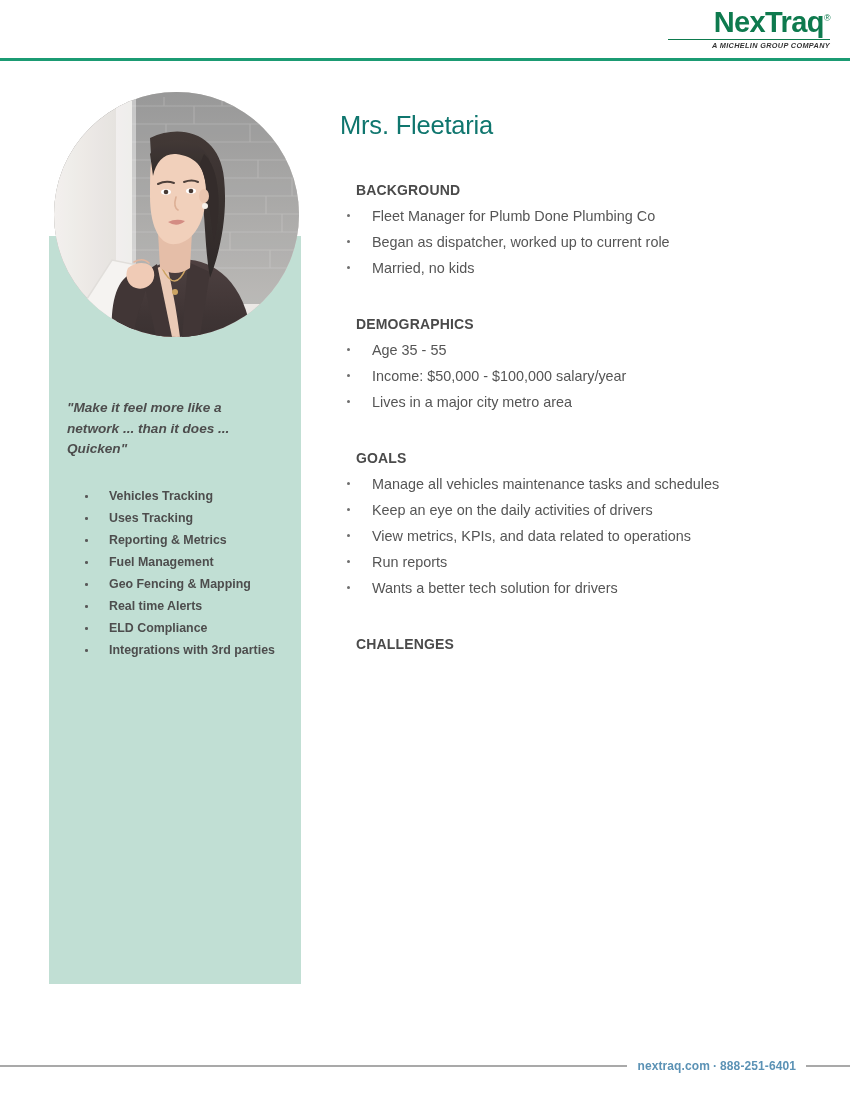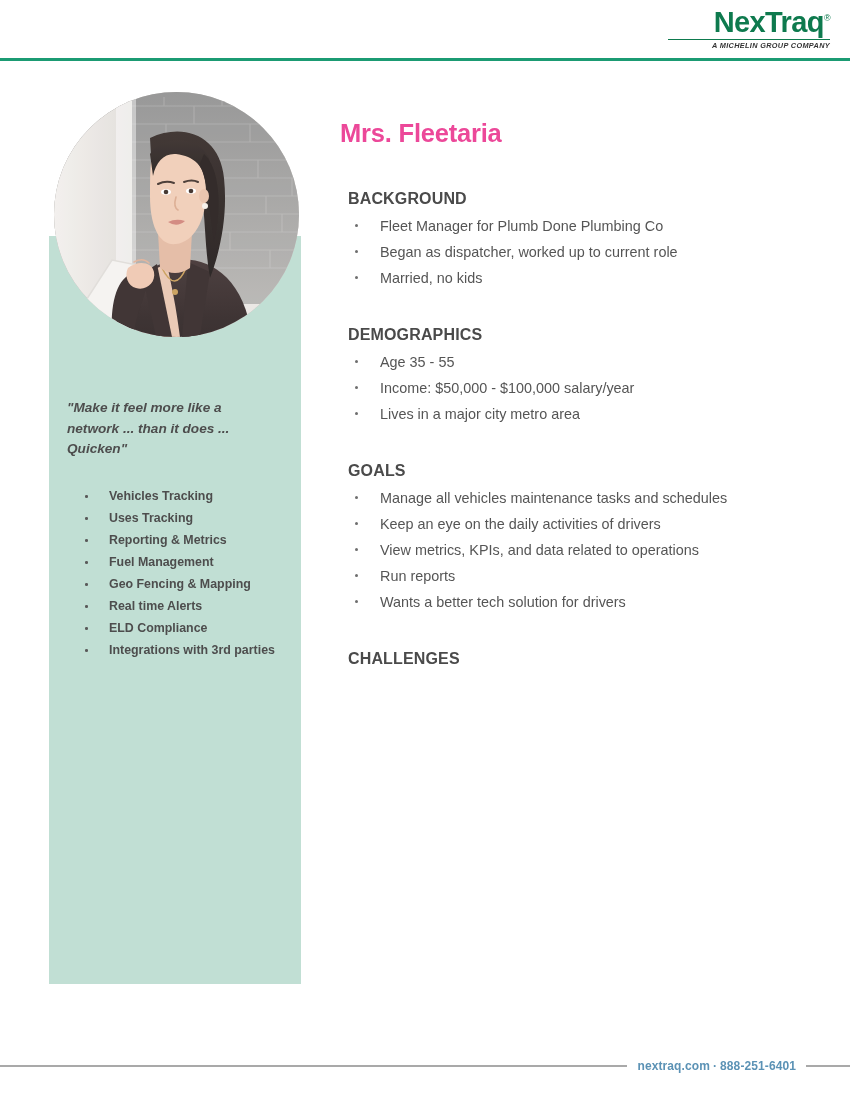--- a/index.html
+++ b/index.html
@@ -141,38 +141,38 @@
 
   
   #main {
     position: absolute;
     left: 340px;
     top: 105px;
     width: 480px;
   }
   #persona-title {
     font-size: 25.5px;
-    font-weight: bold;
-    color: #ec4899;
+    font-weight: normal;
+    color: #0f766e;
     letter-spacing: -0.2px;
     line-height: 1;
-    margin: 16px 0 44px 0;
+    margin: 8px 0 44px 0;
   }
   .section { margin-bottom: 30px; }
   .section:last-child { margin-bottom: 0; }
   .section-heading {
-    font-size: 16px;
+    font-size: 14px;
     font-weight: bold;
     color: #4a4a4a;
     letter-spacing: 0.15px;
     line-height: 1;
-    margin: 0 0 12px 8px;
+    margin: 0 0 12px 16px;
   }
   .bullet-list {
-    margin: 8px;
+    margin: 0;
     padding: 0;
     list-style: none;
   }
   .bullet-list li {
     position: relative;
     font-size: 14.4px;
     color: #555555;
     line-height: 1;
     height: 26px;
     padding-left: 32px;

